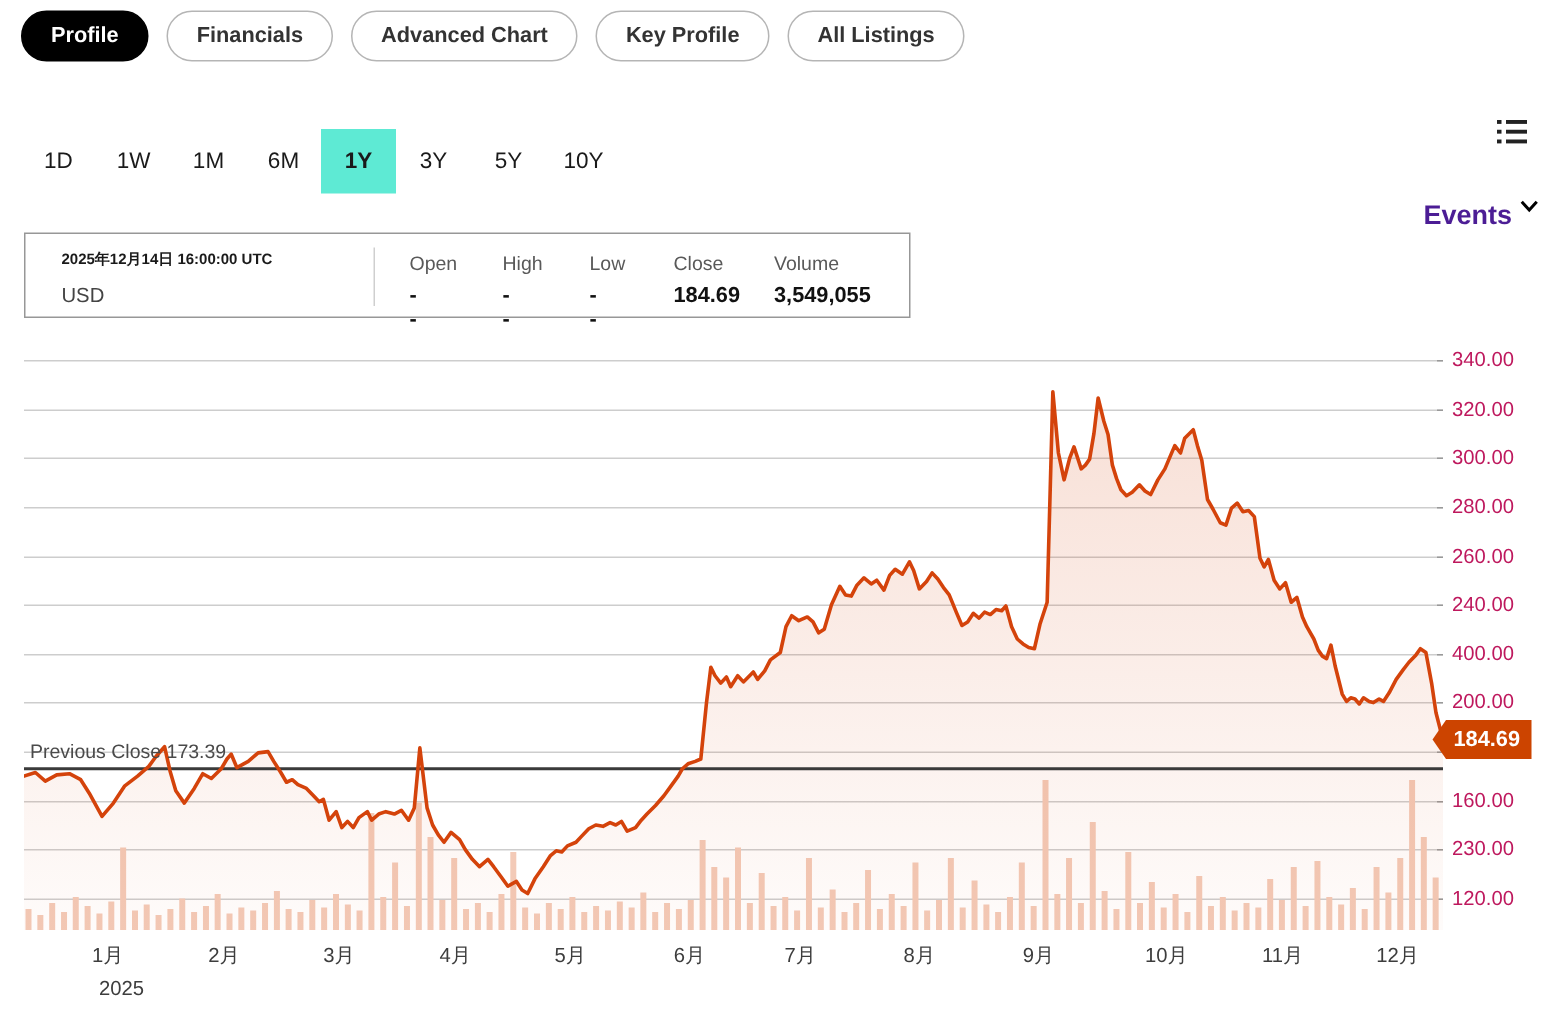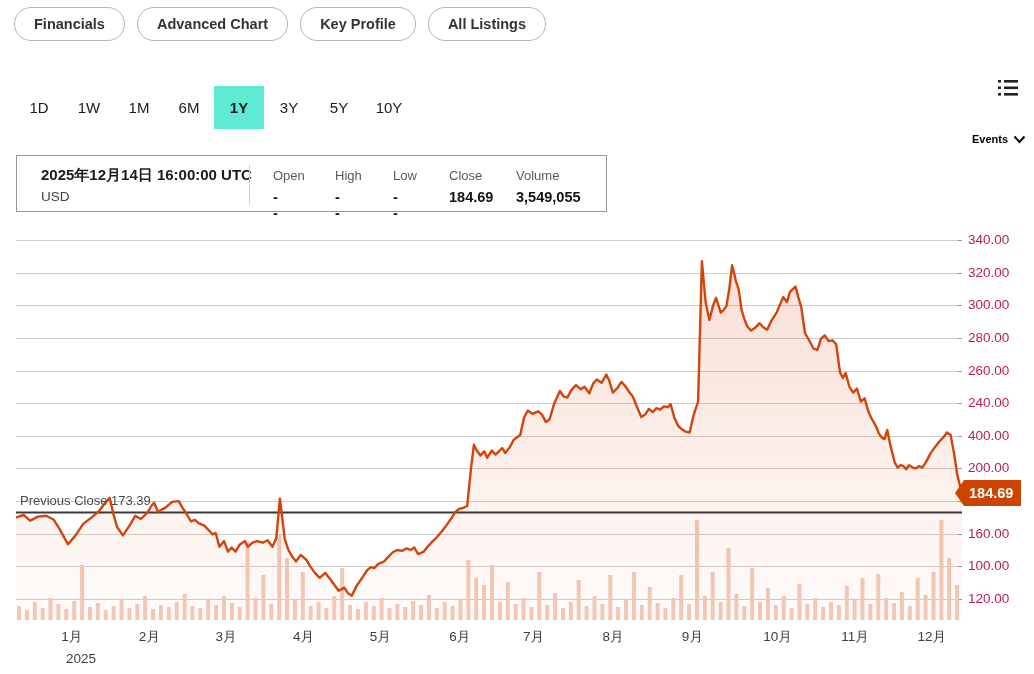--- a/index.html
+++ b/index.html
@@ -14,27 +14,27 @@
          background:#fff; cursor:pointer; white-space:nowrap; }
   .tab.selected { background:#000; border-color:#000; color:#fff; }
 
   
   .ranges { position:absolute; left:14px; top:86px; display:flex;align-items:center; }
   .range { width:50px; height:43px; display:flex; align-items:center; justify-content:center;
            font-size:15px; color:#1a1a1a; cursor:pointer; }
   .range.selected { background:#5eead4; font-weight:bold; }
 
   .list-icon { position:absolute; left:996px; top:78px; width:24px; height:20px; cursor:pointer; }
-  .events { position:absolute; right:8px; top:133px; display:flex; align-items:center; gap:5px;
-            font-size:11px; font-weight:bold; color:#000000; cursor:pointer; }
+  .events { position:absolute; right:8px; top:133px; display:flex; gap:5px;
+            font-size:18px; font-weight:bold; color:#4c1d95; cursor:pointer; }
 
   
   .quote { position:absolute; left:16px; top:155px; width:591px; height:57px;
            border:1px solid #979797; background:#fff; }
-  .quote-date { position:absolute; left:24px; top:10px; font-size:15px; font-weight:bold; color:#1a1a1a; }
+  .quote-date { position:absolute; left:24px; top:10px; font-size:10px; font-weight:bold; color:#1a1a1a; }
   .quote-ccy  { position:absolute; left:24px; top:33px; font-size:13.5px; color:#444; }
   .quote-divider { position:absolute; left:232px; top:9px; width:1px; height:39px; background:#cfcfcf; }
   .qcol { position:absolute; top:0; height:100%; }
   .qcol .lbl { position:absolute; top:12px; font-size:13px; color:#595959; }
   .qcol .val { position:absolute; top:33px; font-size:14.5px; font-weight:bold; color:#111; }
 
   
   .chart { position:absolute; left:16px; top:232px; width:946px; height:388px; }
   .prevclose-label { position:absolute; left:4px; top:261px; font-size:13px; color:#4a4a4a;
                      background:transparent; z-index:3; }
@@ -50,20 +50,21 @@
   .price-badge:before { content:""; position:absolute; left:-9px; top:0;
                  border-top:13px solid transparent; border-bottom:13px solid transparent;
                  border-right:9px solid #cc4400; }
 </style>
 </head>
 <body>
 
 <div class="page">
 
   <div class="tabs">
+    <div class="tab selected">Profile</div>
     <div class="tab">Financials</div>
     <div class="tab">Advanced Chart</div>
     <div class="tab">Key Profile</div>
     <div class="tab">All Listings</div>
   </div>
 
   <div class="ranges">
     <div class="range">1D</div>
     <div class="range">1W</div>
     <div class="range">1M</div>
@@ -282,21 +283,21 @@
         </g>
       <g id="g-line">
           <path d="M0.0 285.4 L7.6 283.0 L14.2 288.7 L21.8 284.6 L30.3 283.8 L37.8 287.8 L43.5 296.8 L52.0 312.3 L59.6 303.4 L67.2 291.9 L75.7 285.4 L83.2 278.9 L88.0 272.3 L93.7 265.8 L97.4 282.1 L101.2 295.2 L106.9 303.4 L113.5 293.6 L119.2 283.8 L124.9 287.0 L131.5 280.5 L135.3 274.0 L138.1 270.7 L141.9 279.7 L149.5 275.6 L156.1 269.9 L162.7 269.1 L166.5 275.6 L171.2 283.0 L175.0 289.5 L178.8 287.8 L182.6 291.1 L188.3 293.6 L193.0 298.5 L196.8 302.5 L199.6 300.9 L203.4 314.8 L208.1 309.1 L211.9 319.7 L215.7 315.6 L219.5 319.7 L223.3 313.1 L228.9 309.1 L231.8 314.8 L236.5 310.7 L241.2 309.1 L246.9 310.7 L251.6 308.2 L256.4 314.8 L260.2 306.6 L263.9 266.6 L268.7 306.6 L272.4 318.0 L276.2 324.6 L280.0 329.5 L284.7 322.9 L290.4 327.8 L294.2 334.4 L298.9 340.9 L303.7 345.8 L309.3 340.9 L313.1 345.8 L317.9 352.3 L322.6 358.8 L328.3 355.6 L332.0 361.3 L335.8 363.7 L340.6 353.9 L346.2 345.8 L351.0 338.4 L354.8 335.2 L358.5 336.0 L362.3 331.9 L368.0 329.5 L371.8 325.4 L376.5 320.5 L381.2 318.0 L386.0 318.9 L390.7 316.4 L394.5 318.0 L398.3 315.6 L402.1 322.1 L407.7 319.7 L411.5 314.8 L415.3 310.7 L421.0 305.0 L426.6 298.5 L431.4 291.9 L436.1 285.4 L438.9 280.5 L442.7 277.2 L447.5 275.6 L451.2 274.0 L455.0 236.4 L457.9 212.8 L460.7 218.5 L464.5 223.4 L468.3 219.3 L471.1 225.8 L475.8 218.5 L479.6 222.6 L486.2 216.0 L489.1 220.9 L493.8 215.2 L497.6 207.9 L504.2 203.0 L508.0 185.8 L511.8 178.5 L516.5 181.8 L522.2 179.3 L526.0 182.6 L529.8 189.9 L533.5 187.5 L538.3 171.2 L543.9 158.9 L547.7 164.6 L551.5 165.4 L555.3 158.1 L560.0 153.2 L564.8 157.3 L568.5 154.8 L573.3 161.4 L577.1 151.6 L580.8 147.5 L585.6 150.8 L590.3 142.6 L593.1 148.3 L596.9 160.6 L601.7 155.7 L605.4 149.9 L609.2 154.0 L613.0 159.7 L616.8 164.6 L621.5 176.1 L625.3 185.0 L629.1 182.6 L632.9 176.9 L636.7 180.1 L640.4 176.1 L644.2 177.7 L648.0 174.4 L651.8 175.2 L654.6 172.0 L658.4 185.8 L662.2 194.0 L666.0 197.3 L669.8 199.7 L673.6 200.5 L677.3 184.2 L682.1 169.5 L685.9 29.2 L689.6 70.0 L693.4 87.9 L697.2 73.2 L700.0 65.9 L704.8 80.6 L707.6 78.1 L710.4 74.1 L713.3 56.9 L716.1 33.3 L719.9 48.8 L722.7 57.7 L725.6 78.1 L728.4 87.1 L731.3 94.5 L735.0 98.5 L738.8 96.1 L743.6 91.2 L747.3 95.3 L751.1 97.7 L755.9 87.9 L760.6 80.6 L764.4 71.6 L767.2 65.1 L771.0 70.0 L773.8 60.2 L779.5 54.5 L782.3 65.1 L785.2 74.9 L789.0 101.0 L792.7 107.5 L797.5 116.5 L801.3 118.1 L805.0 106.7 L808.8 103.4 L812.6 109.1 L816.4 108.3 L820.2 112.4 L824.0 140.2 L826.8 145.9 L829.6 141.0 L833.4 154.8 L837.2 160.6 L841.0 156.5 L844.8 169.5 L848.6 166.3 L852.3 179.3 L855.2 185.8 L859.9 194.0 L862.8 201.4 L865.6 205.4 L868.4 207.1 L871.3 198.1 L874.1 212.0 L878.8 230.7 L881.7 235.6 L884.5 233.2 L887.3 234.0 L890.2 237.3 L893.0 233.2 L896.8 235.6 L899.6 236.4 L903.4 234.0 L906.3 235.6 L910.1 229.9 L914.8 220.9 L919.5 214.4 L923.3 209.5 L928.0 204.6 L930.9 200.5 L934.6 203.0 L938.4 223.4 L941.3 243.0 L946.0 261.4" fill="none" stroke="#d4430b" stroke-width="2.4" stroke-linejoin="round" stroke-linecap="round"></path>
         </g>
     </svg>
     <div class="prevclose-label">Previous Close 173.39</div>
   </div>
 
   <div class="y-axis" id="y-axis">
       <span class="ytick" style="top: 359px;">120.00</span>
-      <span class="ytick" style="top: 326.36px;">100.00</span>
+      <span class="ytick" style="top: 326.36px;">230.00</span>
       <span class="ytick" style="top: 293.72px;">160.00</span>
       <span class="ytick" style="top: 261.08px;">180.00</span>
       <span class="ytick" style="top: 228.44px;">200.00</span>
       <span class="ytick" style="top: 195.8px;">400.00</span>
       <span class="ytick" style="top: 163.16px;">240.00</span>
       <span class="ytick" style="top: 130.52px;">260.00</span>
       <span class="ytick" style="top: 97.88px;">280.00</span>
       <span class="ytick" style="top: 65.24px;">300.00</span>
       <span class="ytick" style="top: 32.6px;">320.00</span>
       <span class="ytick" style="top: -0.0399999px;">340.00</span>

